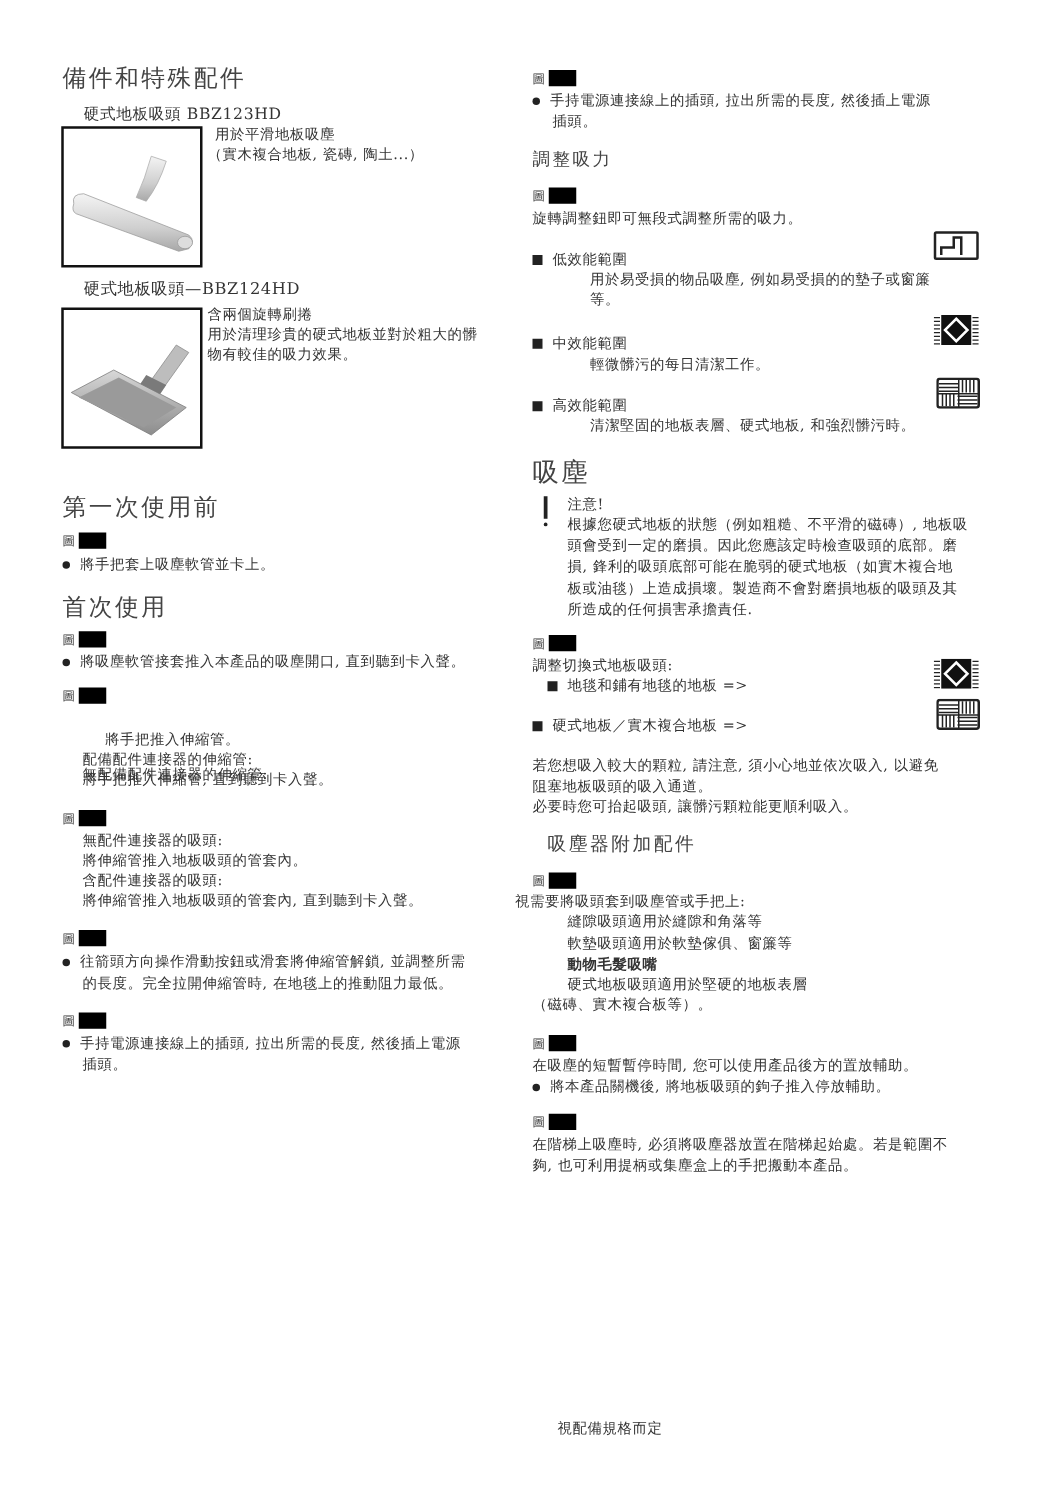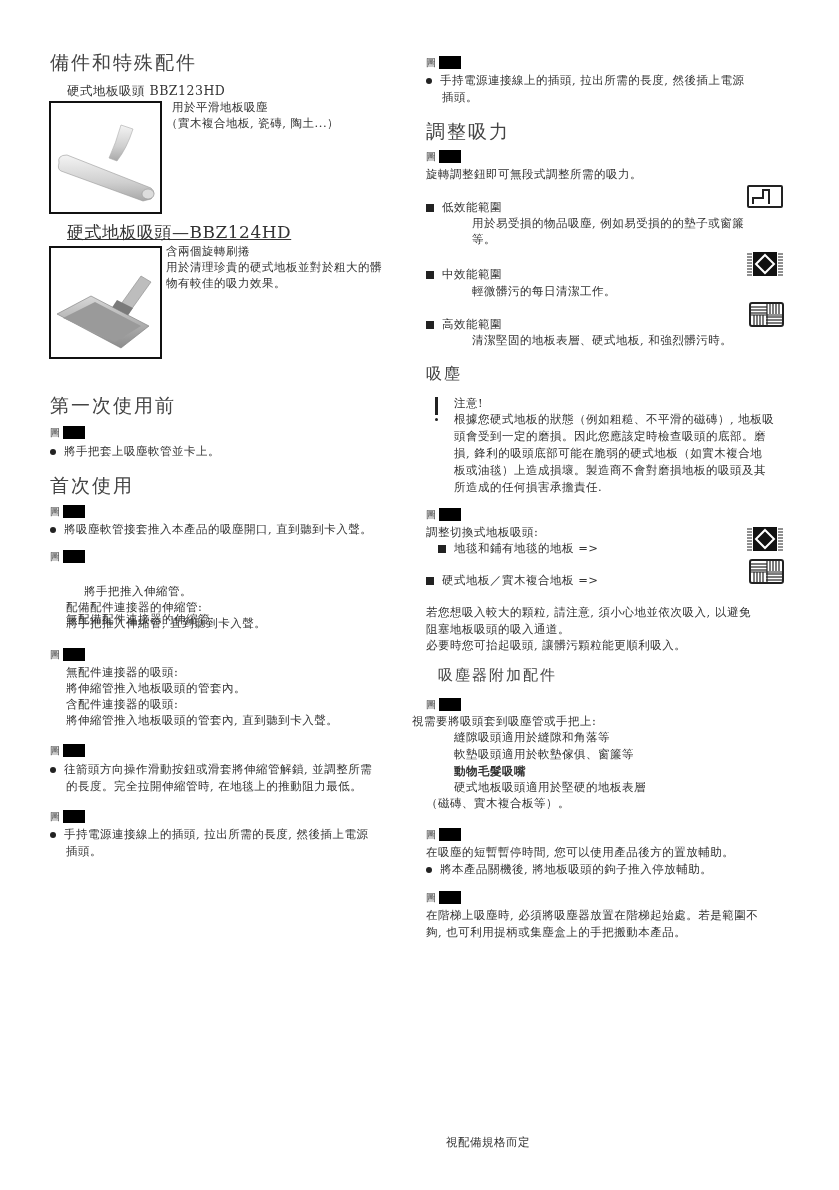--- a/index.html
+++ b/index.html
@@ -31,21 +31,21 @@
       </linearGradient>
     </defs>
     <path d="M70 22 L82 26 Q76 45 66 58 L58 55 Q65 40 70 22Z" fill="url(#g1)" stroke="#aaa" stroke-width="0.6"></path>
     <path d="M8 60 Q6 52 16 52 L100 85 Q106 90 100 96 L92 98 L10 68 Q6 66 8 60Z" fill="url(#g1)" stroke="#999" stroke-width="0.6"></path>
     <ellipse cx="97" cy="91" rx="6" ry="5" fill="#ddd" stroke="#999" stroke-width="0.6"></ellipse>
   </svg>
 </div>
 <div class="abs t" style="left:172px;top:99px;">用於平滑地板吸塵</div>
 <div class="abs t" style="left:166px;top:115px;">（實木複合地板, 瓷磚, 陶土...）</div>
 
-<div class="abs t" style="left:67px;top:224px;font-size:17px;text-decoration:underline;">硬式地板吸頭—BBZ124HD</div>
+<div class="abs t" style="left:67px;top:224px;font-size:13px;">硬式地板吸頭—BBZ124HD</div>
 <div class="abs imgbox" style="left:49px;top:246px;width:113px;height:113px;">
   <svg width="109" height="109" viewBox="0 0 109 109">
     <defs>
       <linearGradient id="g2" x1="0" y1="0" x2="0" y2="1">
         <stop offset="0" stop-color="#d8d8d8"></stop>
           <stop offset="1" stop-color="#8c8c8c"></stop>
       </linearGradient>
     </defs>
     <path d="M90 28 L100 34 L80 62 L70 56Z" fill="#bdbdbd" stroke="#888" stroke-width="0.6"></path>
     <path d="M66 52 L82 60 L74 72 L58 64Z" fill="#7a7a7a"></path>
@@ -103,21 +103,21 @@
 <div class="abs t bullet" style="left:50px;top:826px;">手持電源連接線上的插頭, 拉出所需的長度, 然後插上電源</div>
 <div class="abs t" style="left:66px;top:843px;">插頭。</div>
 
 <div class="abs fig" style="left:426px;top:56px;">
   <span style="font-size:10px">圖</span>
   <span class="figbox"></span>
 </div>
 <div class="abs t bullet" style="left:426px;top:72px;">手持電源連接線上的插頭, 拉出所需的長度, 然後插上電源</div>
 <div class="abs t" style="left:442px;top:89px;">插頭。</div>
 
-<div class="abs h1" style="left:426px;top:119px;font-size:19px;">調整吸力</div>
+<div class="abs h1" style="left:426px;top:119px;font-size:14px;">調整吸力</div>
 <div class="abs fig" style="left:426px;top:150px;">
   <span style="font-size:10px">圖</span>
   <span class="figbox"></span>
 </div>
 <div class="abs t" style="left:426px;top:166px;">旋轉調整鈕即可無段式調整所需的吸力。</div>
 
 <div class="abs t" style="left:426px;top:199px;"><span class="sq"></span><span>低效能範圍</span></div>
 <div class="abs t" style="left:472px;top:215px;">用於易受損的物品吸塵, 例如易受損的的墊子或窗簾</div>
 <div class="abs t" style="left:472px;top:231px;">等。</div>
 <div class="abs icon" style="left:747px;top:185px;width:36px;height:23px;border:2px solid #222;border-radius:2px;">
@@ -172,21 +172,21 @@
         <line x1="14" y1="13" x2="14" y2="23"></line>
       <line x1="17" y1="15" x2="33" y2="15"></line>
         <line x1="17" y1="18" x2="33" y2="18"></line>
         <line x1="17" y1="21" x2="33" y2="21"></line>
       <line x1="18" y1="1" x2="18" y2="24"></line>
         <line x1="1" y1="13" x2="34" y2="13"></line>
     </g>
   </svg>
 </div>
 
-<div class="abs h1" style="left:426px;top:364px;font-size:16px;">吸塵</div>
+<div class="abs h1" style="left:426px;top:364px;font-size:21px;">吸塵</div>
 <div class="abs" style="left:434px;top:397px;width:4px;height:26px;">
   <div style="width:3px;height:18px;background:#222;margin:0 auto;"></div>
   <div style="width:3px;height:3px;background:#222;border-radius:50%;margin:3px auto 0;"></div>
 </div>
 <div class="abs t" style="left:454px;top:395px;">注意!</div>
 <div class="abs t" style="left:454px;top:411px;">根據您硬式地板的狀態（例如粗糙、不平滑的磁磚）, 地板吸</div>
 <div class="abs t" style="left:454px;top:428px;">頭會受到一定的磨損。因此您應該定時檢查吸頭的底部。磨</div>
 <div class="abs t" style="left:454px;top:445px;">損, 鋒利的吸頭底部可能在脆弱的硬式地板（如實木複合地</div>
 <div class="abs t" style="left:454px;top:462px;">板或油毯）上造成損壞。製造商不會對磨損地板的吸頭及其</div>
 <div class="abs t" style="left:454px;top:479px;">所造成的任何損害承擔責任.</div>

